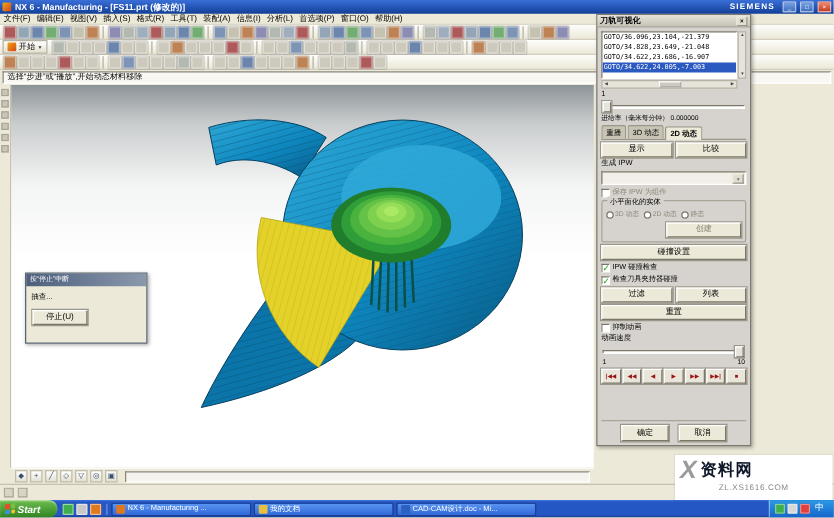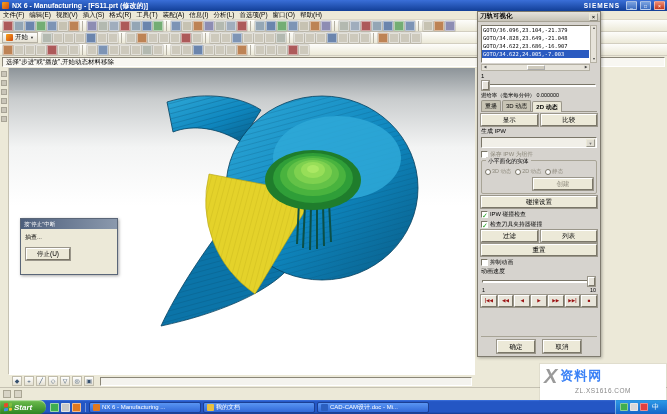--- a/index.html
+++ b/index.html
@@ -114,21 +114,21 @@
   .task-ic{width:7px;height:7px;border-radius:1px;flex:none;}
   .task-label{white-space:nowrap;overflow:hidden;text-overflow:ellipsis;}
   #tray{height:14px;background:linear-gradient(#2d9ae8,#1565c8);border-left:1px solid rgba(255,255,255,.4);display:flex;align-items:center;gap:2px;padding:0 6px 0 4px;flex:none;}
   .tray-ic{width:8px;height:8px;border-radius:1px;box-shadow:inset 0 0 0 1px rgba(255,255,255,.4);flex:none;}
   .tray-lang{color:#fff;font-size:7px;line-height:14px;padding:0 2px;}
 
   
   #watermark{position:absolute;left:540px;top:364px;width:126px;height:36px;background:#fff;z-index:30;padding:1px 4px;box-shadow:0 0 0 1px rgba(0,0,0,.05);}
   .wm-row{display:flex;align-items:center;gap:3px;}
   .wm-x{font-size:20px;font-weight:bold;font-style:italic;color:#9a9a9a;line-height:22px;position:relative;}
-  .wm-brand{font-size:13px;font-weight:bold;color:#3b82f6;letter-spacing:1px;font-family:Liberation Mono, monospace;}
+  .wm-brand{font-size:13px;font-weight:bold;color:#0f172a;letter-spacing:1px;font-family:Liberation Mono, monospace;}
   .wm-domain{font-size:6.5px;color:#888;letter-spacing:.5px;text-align:center;}
 </style>
 </head>
 <body>
 
 <div id="titlebar">
   <span id="app-icon"></span>
   <span class="title">NX 6 - Manufacturing - [FS11.prt (修改的)]</span>
   <span class="brand">SIEMENS</span>
   <span class="win-btn">_</span>

